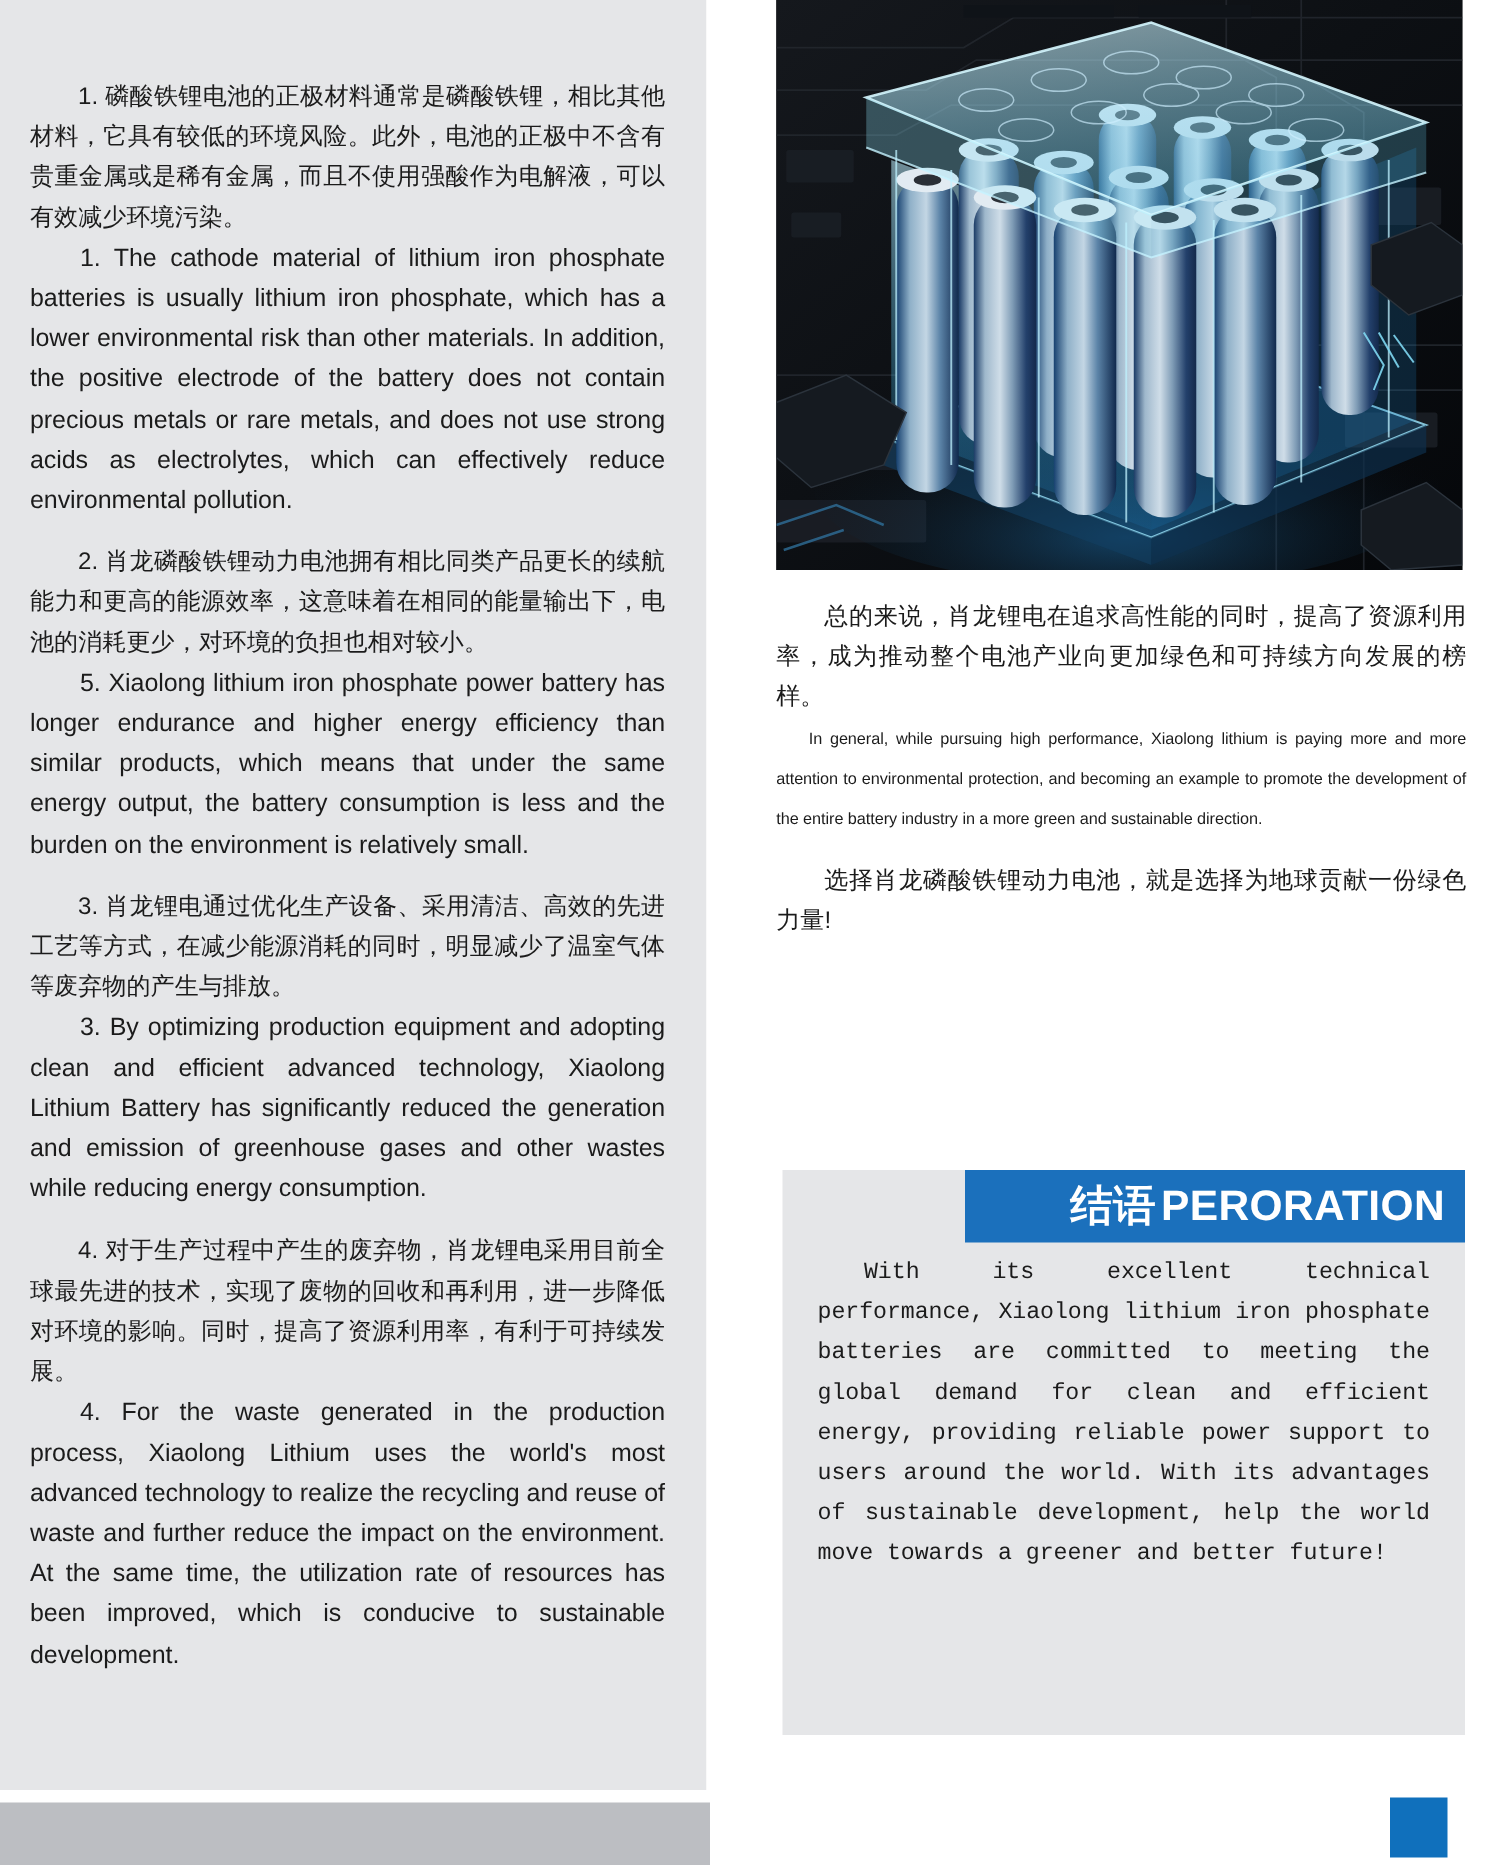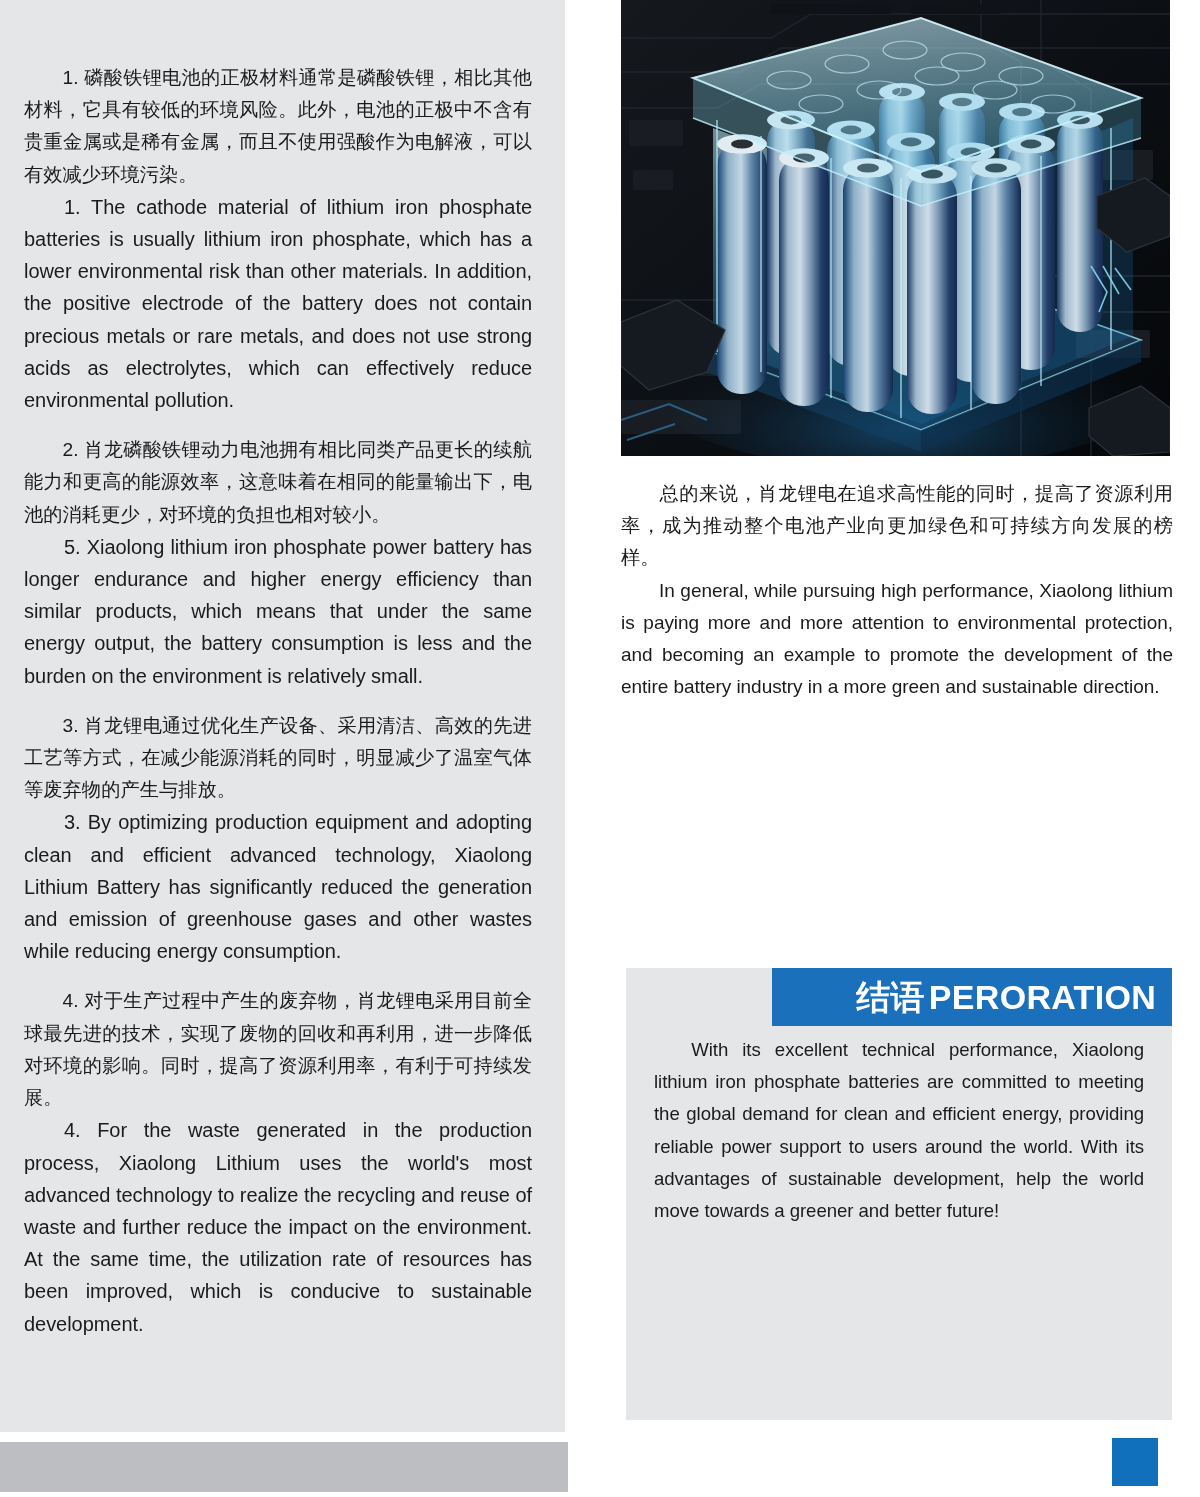--- a/index.html
+++ b/index.html
@@ -55,27 +55,27 @@
   }
   .hero-image svg { display: block; width: 100%; height: 100%; }
 
   .right-text {
     position: absolute;
     left: 621px;
     top: 478px;
     width: 552px;
   }
   .right-text .para.cn { font-size: 19.2px; line-height: 32.2px; }
-  .right-text .para.en { font-size: 19px; line-height: 32.2px; }
+  .right-text .para.en { font-size: 13px; line-height: 32.2px; }
 
   
   .peroration {
     position: absolute;
     left: 626px;
-    top: 968px;
+    top: 936px;
     width: 546px;
     height: 452px;
     background: #e5e6e8;
     box-sizing: border-box;
   }
   .peroration-header {
     position: absolute;
     left: 146px;
     top: 0;
     width: 400px;
@@ -96,21 +96,21 @@
     line-height: 1;
   }
   .peroration-title .cn-part { margin-right: 4px; }
   .peroration-body {
     position: absolute;
     left: 28px;
     top: 66px;
     width: 490px;
   }
   .peroration-body .para.cn { font-size: 19.2px; line-height: 32.2px; }
-  .peroration-body .para.en { font-size: 18.6px; line-height: 32.2px; }
+  .peroration-body .para.en { font-size: 18.6px; line-height: 32.2px; font-family: Liberation Mono, monospace; }
 
   
   .footer-bar-left {
     position: absolute;
     left: 0;
     top: 1442px;
     width: 568px;
     height: 50px;
     background: #bcbec2;
   }
@@ -334,20 +334,21 @@
       <path d="M0 420 L48 404 L86 420"></path>
       <path d="M6 440 L54 424"></path>
     </g>
   </svg>
 </div>
 
 <div class="right-text">
   <p class="para cn">总的来说，肖龙锂电在追求高性能的同时，提高了资源利用率，成为推动整个电池产业向更加绿色和可持续方向发展的榜样。</p>
   <p class="para en">In general, while pursuing high performance, Xiaolong lithium is paying more and more attention to environmental protection, and becoming an example to promote the development of the entire battery industry in a more green and sustainable direction.</p>
   <div class="blockgap"></div>
+  <p class="para cn">选择肖龙磷酸铁锂动力电池，就是选择为地球贡献一份绿色力量!</p>
   <div class="blockgap"></div>
 </div>
 
 <div class="peroration">
   <div class="peroration-header">
     <div class="peroration-title"><span class="cn-part">结语</span><span>PERORATION</span></div>
   </div>
   <div class="peroration-body">
     <p class="para en">With its excellent technical performance, Xiaolong lithium iron phosphate batteries are committed to meeting the global demand for clean and efficient energy, providing reliable power support to users around the world. With its advantages of sustainable development, help the world move towards a greener and better future!</p>
   </div>

